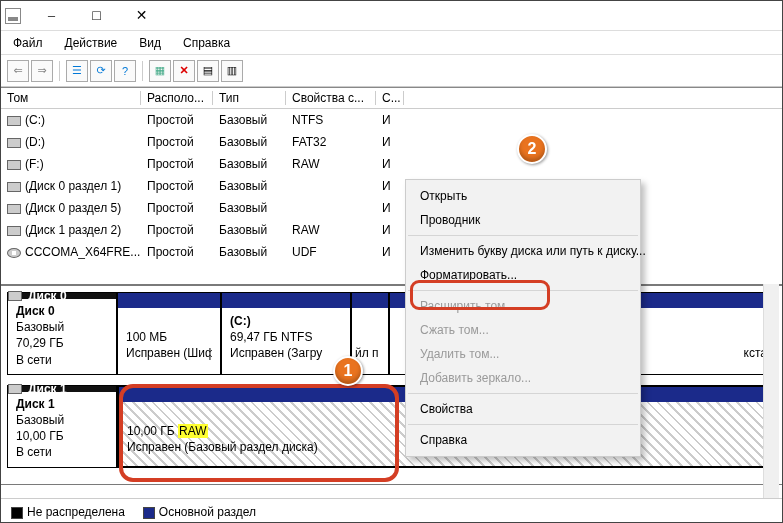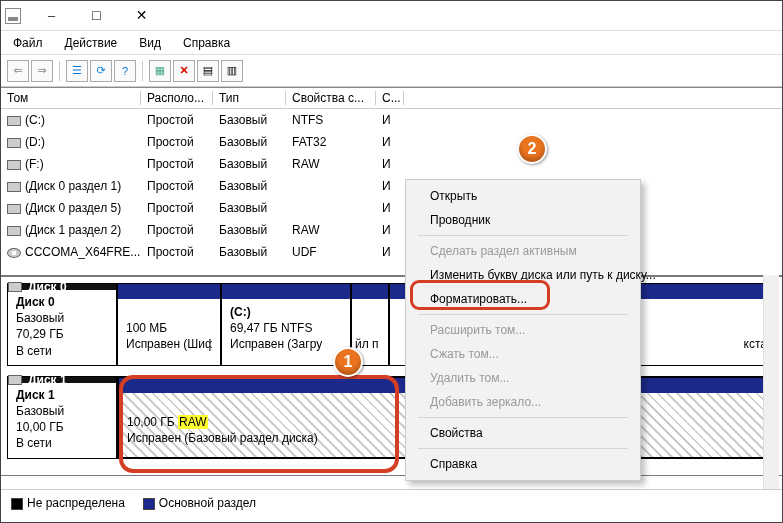--- a/index.html
+++ b/index.html
@@ -20,27 +20,27 @@
 .grid-header { background: #fff; border-top: 1px solid #888; border-bottom: 1px solid #ccc; }
 .grid-header .cell { border-right: 1px solid #ccc; padding: 0 6px; white-space: nowrap; overflow: hidden; position: relative; }
 .grid-row .cell { padding: 0 6px; white-space: nowrap; overflow: hidden; }
 .c0 { width: 140px; }
 .c1 { width: 72px; }
 .c2 { width: 73px; }
 .c3 { width: 90px; }
 .c4 { width: 28px; }
 .vol-icon { display: inline-block; width: 14px; height: 10px; background: #ccc; border: 1px solid #666; margin-right: 4px; vertical-align: middle; }
 .vol-icon.disc { border-radius: 50%; background: radial-gradient(circle,#fff 30%,#ccc 35%); }
-.ctx-menu { position: absolute; left: 404px; top: 92px; width: 236px; background: #f2f2f2; border: 1px solid #ccc; box-shadow: 4px 4px 6px rgba(0,0,0,.25); padding: 4px 10px; z-index: 50; }
+.ctx-menu { position: absolute; left: 404px; top: 92px; width: 236px; background: #f2f2f2; border: 1px solid #ccc; box-shadow: 4px 4px 6px rgba(0,0,0,.25); padding: 4px 0; z-index: 50; }
 .ctx-item { padding: 5px 14px; white-space: nowrap; }
 .ctx-item.disabled { color: #9a9a9a; }
 .ctx-sep { height: 1px; background: #d5d5d5; margin: 3px 2px; }
 .ctx-highlight { position: absolute; border: 3px solid #d43e24; border-radius: 9px; pointer-events: none; }
 .marker { position: absolute; width: 30px; height: 30px; border-radius: 50%; background: #e9731f; border: 2px solid #fff; color: #fff; font-weight: bold; font-size: 16px; display: flex; align-items: center; justify-content: center; box-shadow: inset 0 -3px 4px rgba(0,0,0,.25), 1px 1px 3px rgba(0,0,0,.4); z-index: 60; }
-.graphical { border-top: 2px solid #7a7a7a; border-bottom: 1px solid #7a7a7a; margin-top: 12px; background: #fff; padding: 6px; position: relative; }
+.graphical { border-top: 2px solid #7a7a7a; border-bottom: 1px solid #7a7a7a; margin-top: 21px; background: #fff; padding: 6px; position: relative; }
 .disk-row { display: flex; margin-bottom: 10px; }
 .disk-header { width: 110px; border: 1px solid #000; padding: 6px 8px; background: #fff; }
 .disk-header .bar { height: 6px; background: #111; margin: -6px -8px 4px -8px; display:flex; align-items:center; }
 .disk-header .icon { width: 14px; height: 10px; border: 1px solid #666; background: #ccc; margin-right:6px; }
 .disk-header .name { font-weight: bold; }
 .disk-header div { line-height: 1.35; }
 .part-group { display: flex; flex: 1; }
 .partition { border: 1px solid #000; background: #fff; position: relative; padding: 20px 8px 8px 8px; }
 .partition .topbar { position: absolute; top: 0; left: 0; right: 0; height: 15px; background: #1b2a8a; }
 .partition div { line-height: 1.35; white-space: nowrap; overflow: hidden; }
@@ -219,21 +219,20 @@
 
   <div class="legend">
     <span><span class="sw unalloc"></span><span>Не распределена</span></span>
     <span><span class="sw primary"></span><span>Основной раздел</span></span>
   </div>
 
   <div class="ctx-menu">
     <div class="ctx-item">Открыть</div>
     <div class="ctx-item">Проводник</div>
     <div class="ctx-sep"></div>
-    <div class="ctx-item disabled">Сделать раздел активным</div>
     <div class="ctx-item">Изменить букву диска или путь к диску...</div>
     <div class="ctx-item">Форматировать...</div>
     <div class="ctx-sep"></div>
     <div class="ctx-item disabled">Расширить том...</div>
     <div class="ctx-item disabled">Сжать том...</div>
     <div class="ctx-item disabled">Удалить том...</div>
     <div class="ctx-item disabled">Добавить зеркало...</div>
     <div class="ctx-sep"></div>
     <div class="ctx-item">Свойства</div>
     <div class="ctx-sep"></div>

